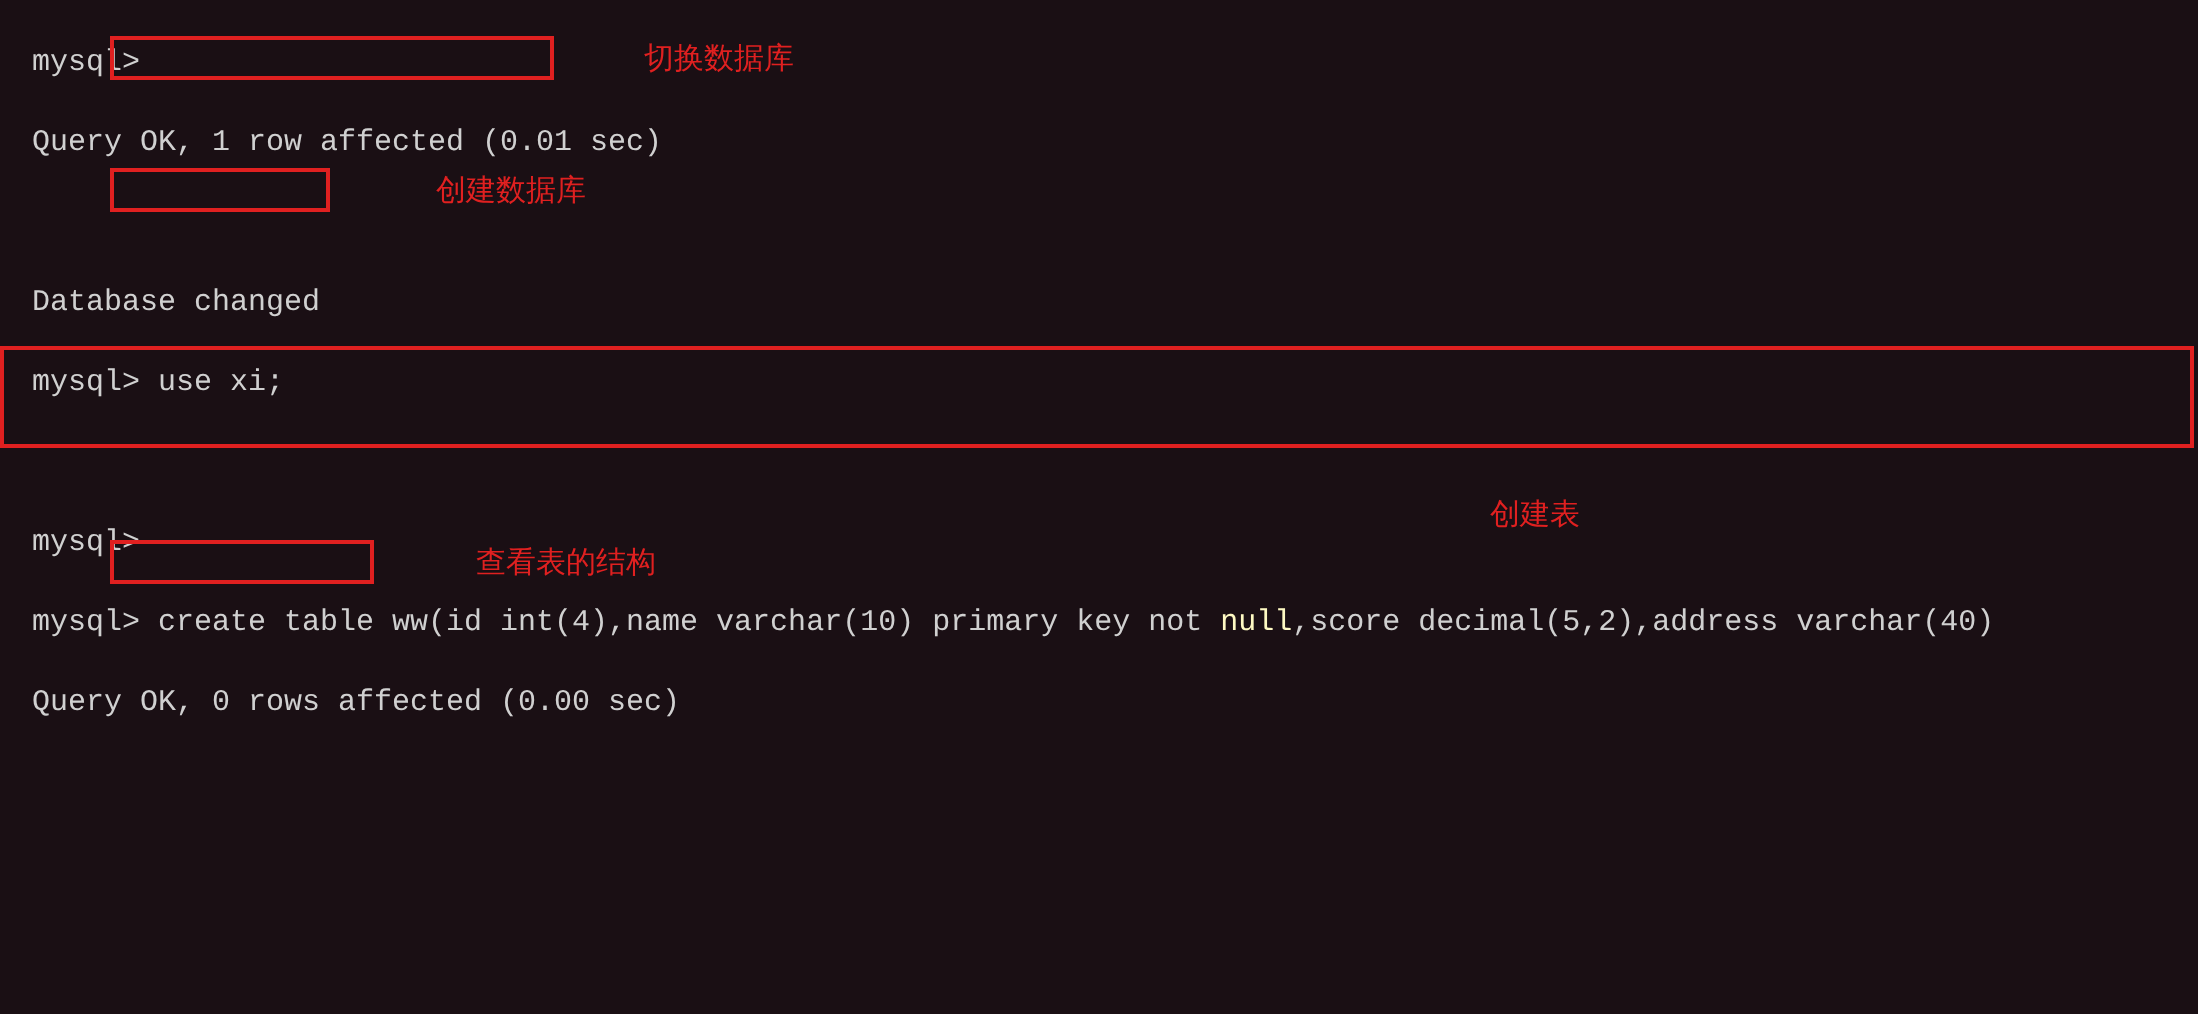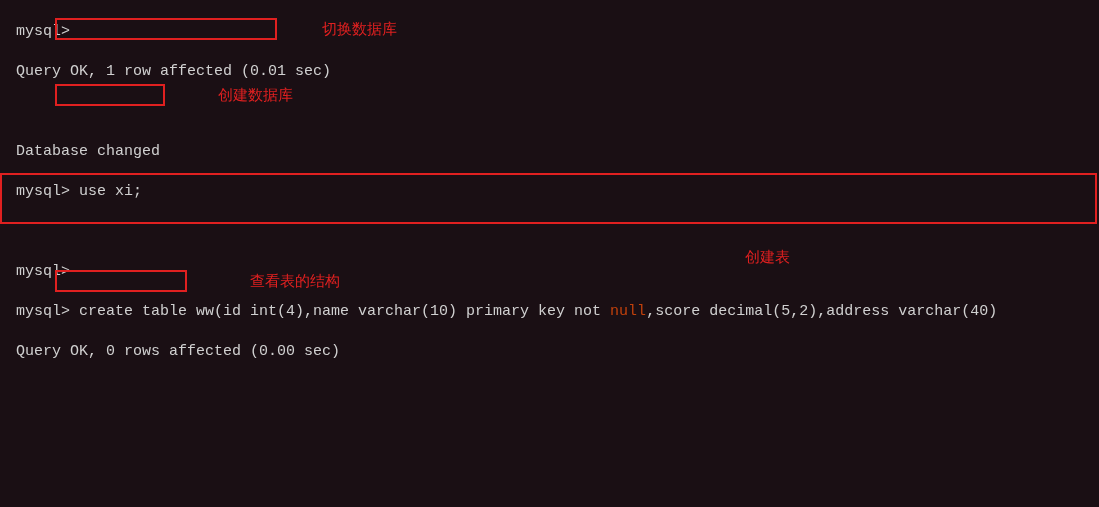--- a/index.html
+++ b/index.html
@@ -13,21 +13,21 @@
     font-size: 15px;
     color: #d0d0d0;
     position: relative;
   }
   .terminal {
     position: relative;
     white-space: pre;
     line-height: 20px;
     padding: 2px 4px;
   }
-  .kw     { color: #c2410c; }
+  .kw     { color: #fef9c3; }
   .line   { display: block; height: 20px; margin-left: 12px; }
 
   
   .annot-box {
     position: absolute;
     border: 2px solid #e02020;
     box-sizing: border-box;
     pointer-events: none;
   }
   .box1 { left: 55px;  top: 18px;  width: 222px; height: 22px; }
@@ -46,21 +46,21 @@
     position: absolute;
     color: #e02020;
     font-family: "Microsoft YaHei", "SimSun", sans-serif;
     font-size: 15px;
     pointer-events: none;
     white-space: nowrap;
   }
   .l1 { left: 322px; top: 20px; }
   .l2 { left: 218px; top: 86px; }
   .l3 { left: 745px; top: 248px; }
-  .l4 { left: 238px; top: 272px; margin-left: 12px; }
+  .l4 { left: 238px; top: 272px; }
 </style>
 </head>
 <body>
 
 <div class="terminal">
 <span class="line">mysql&gt;</span>
 <span class="line">Query OK, 1 row affected (0.01 sec)</span>
 <span class="line"></span>
 <span class="line">Database changed</span>
 <span class="line">mysql&gt; use xi;</span>

